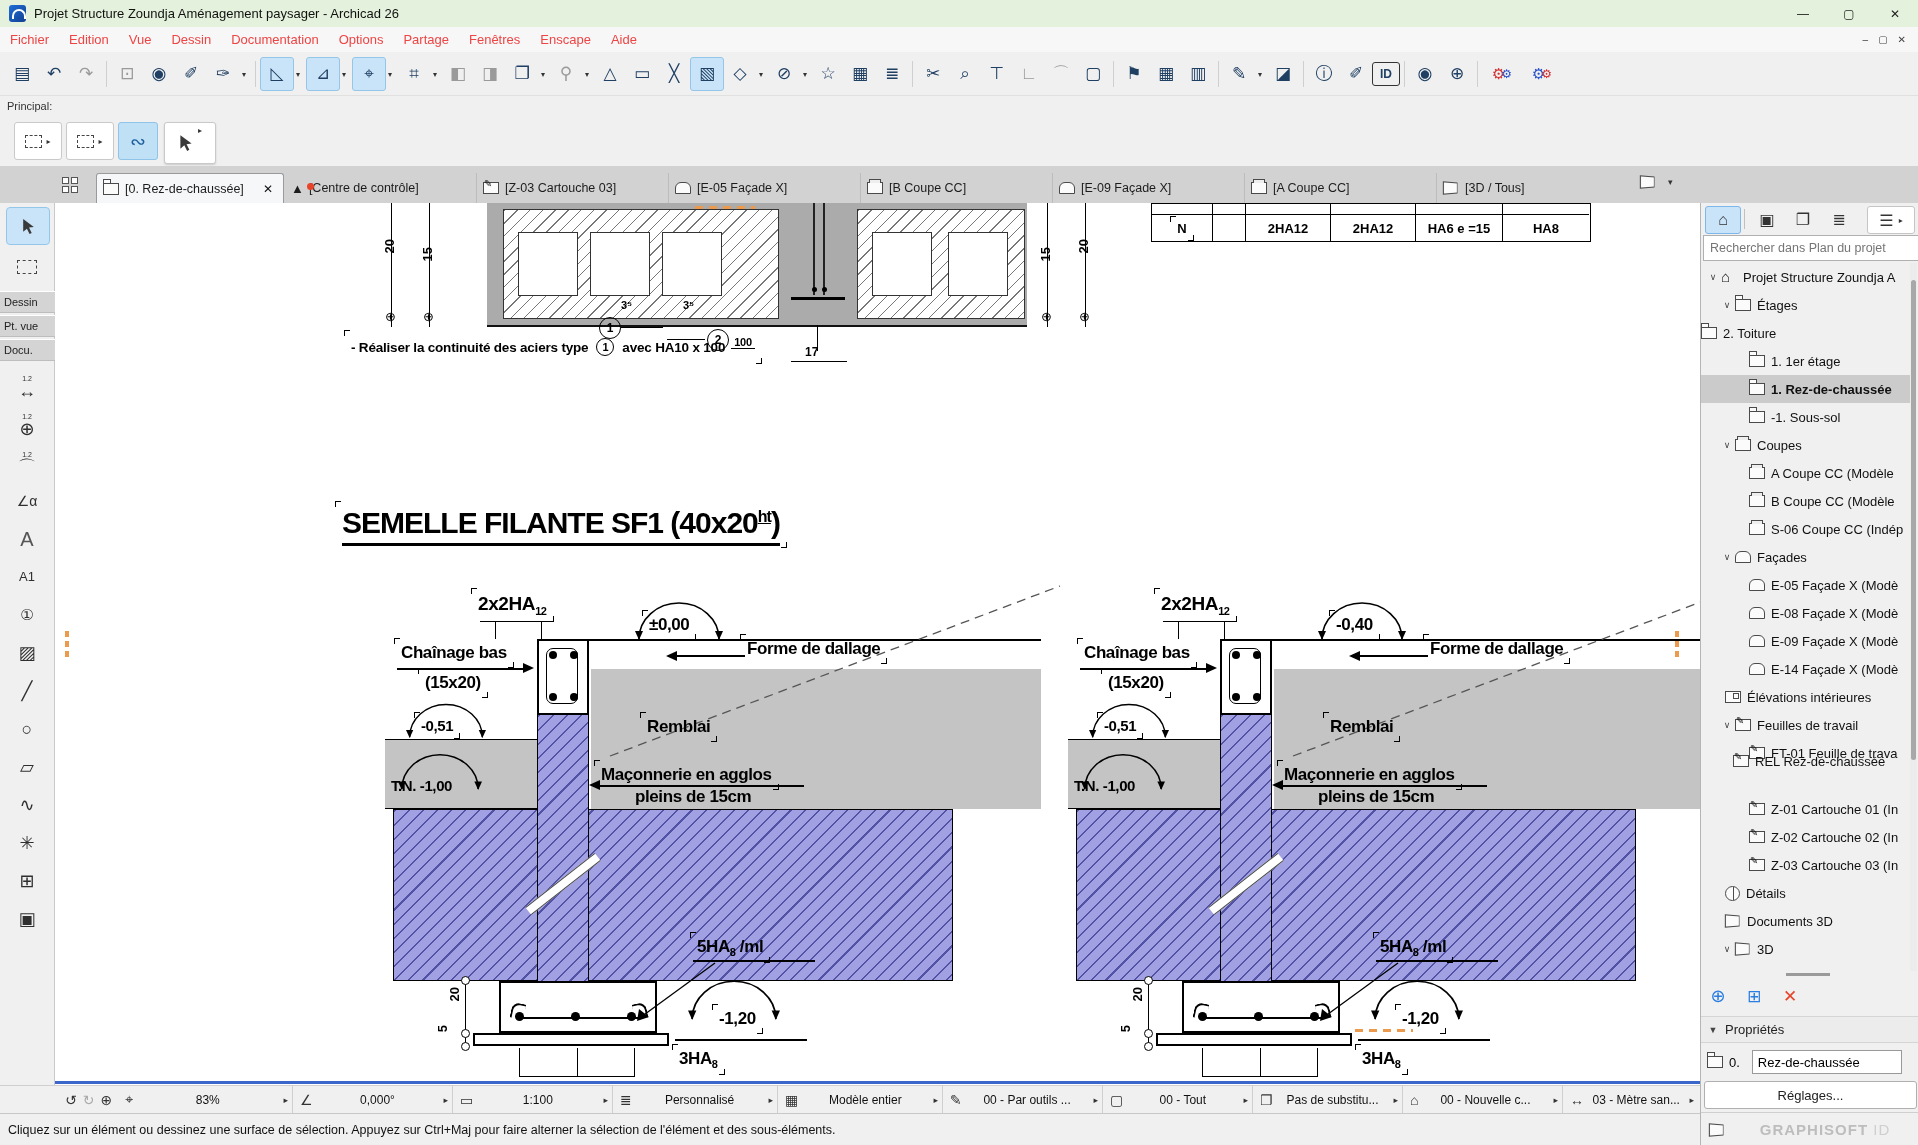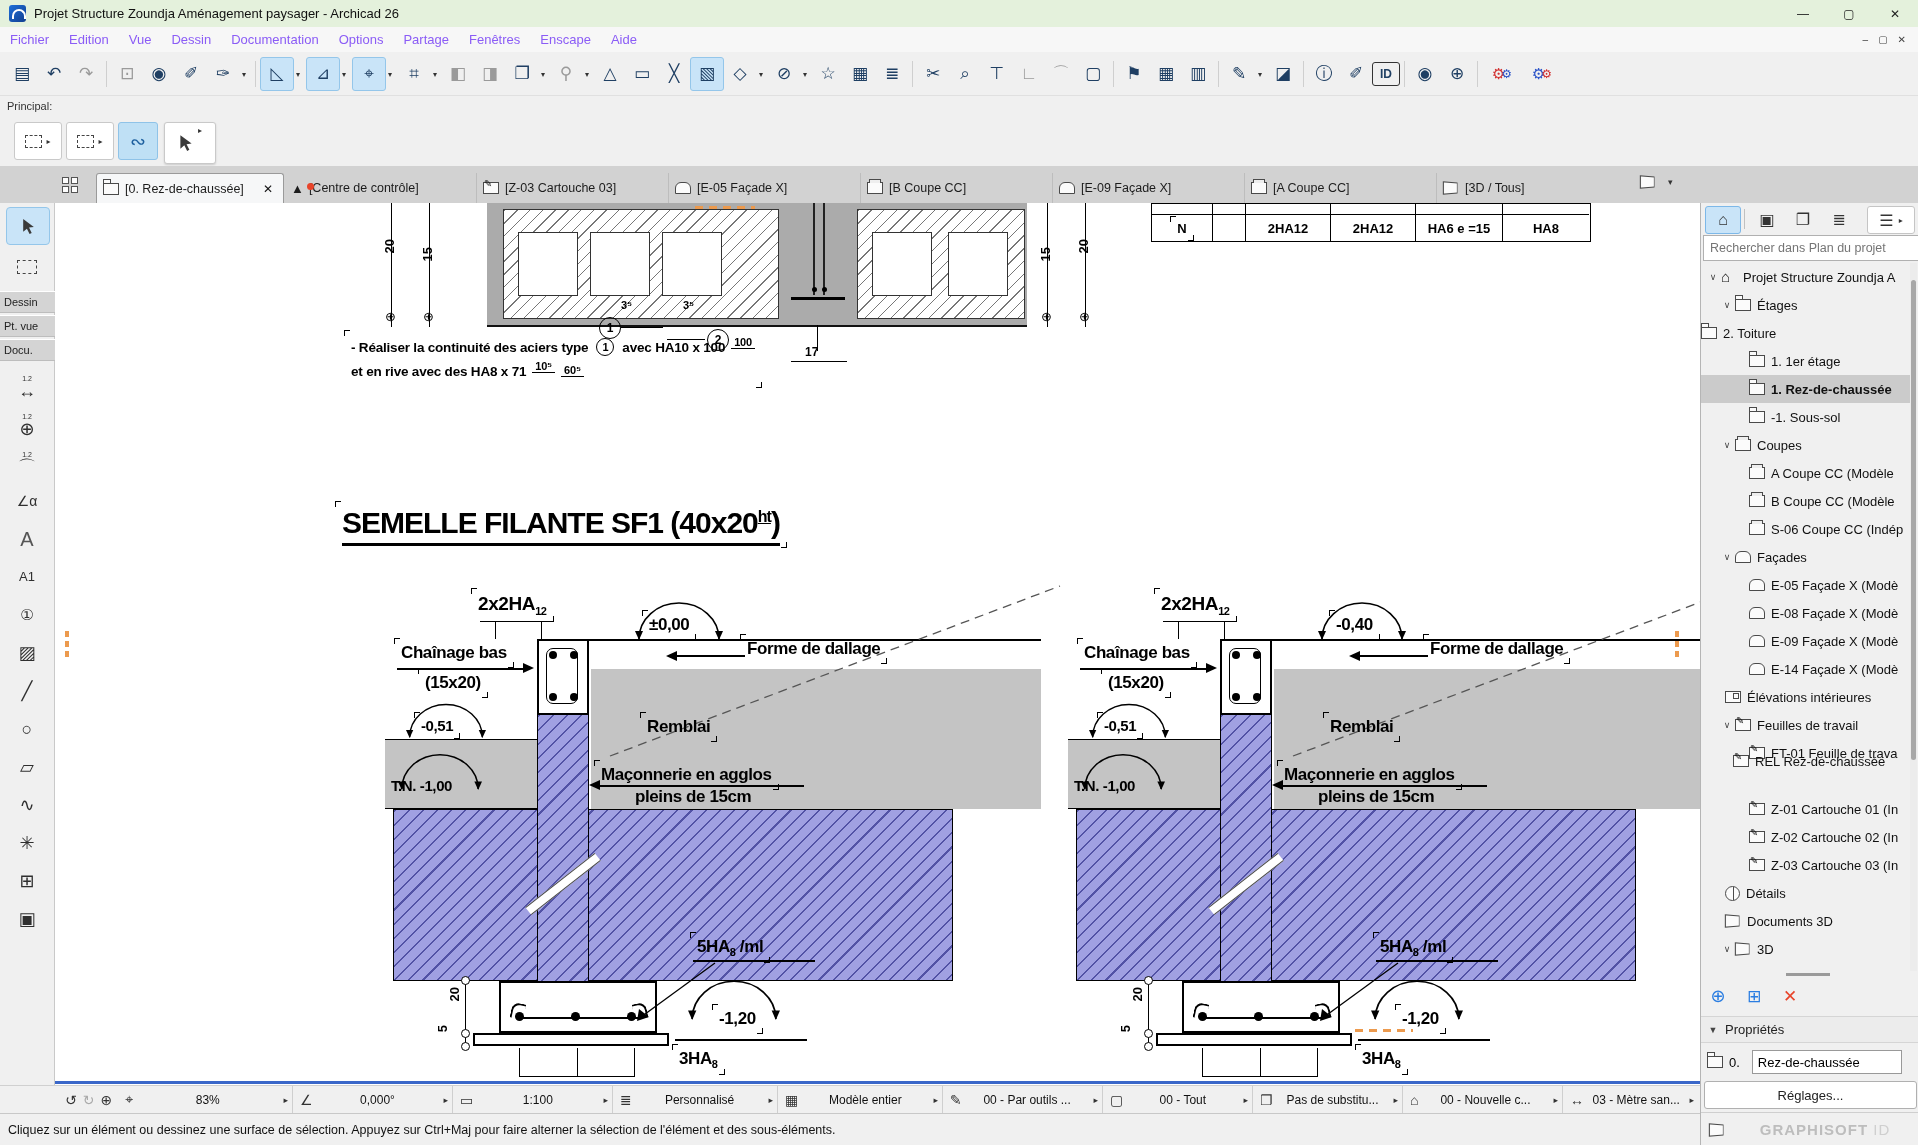--- a/index.html
+++ b/index.html
@@ -5,21 +5,21 @@
   html,body{margin:0;padding:0;width:1918px;height:1145px;overflow:hidden;
     font-family:"Liberation Sans","DejaVu Sans",sans-serif;background:#f0f0f0;position:relative;}
   .abs{position:absolute;}
   
   #titlebar{left:0;top:0;width:1918px;height:27px;background:#e4f1dc;display:flex;align-items:center;}
   #appicon{width:17px;height:17px;margin:0 8px 0 9px;border-radius:3px;background:linear-gradient(135deg,#1e6fd9,#123f8f);position:relative;}
   #appicon::after{content:"";position:absolute;left:3px;top:4px;width:10px;height:8px;border:2px solid #fff;border-bottom:none;border-radius:8px 8px 0 0;}
   #titletext{font-size:13px;color:#111;}
   .winbtn{width:46px;height:27px;display:flex;align-items:center;justify-content:center;font-size:12px;color:#222;}
   #menubar{left:0;top:27px;width:1918px;height:25px;background:#f7f7f7;display:flex;align-items:center;border-bottom:1px solid #e3e3e3;}
-  .mitem{font-size:13px;color:#8b5cf6;padding:0 10px;height:25px;display:flex;align-items:center;}
+  .mitem{font-size:13px;color:#ef4444;padding:0 10px;height:25px;display:flex;align-items:center;}
   #docwin{margin-left:auto;display:flex;gap:10px;padding-right:12px;color:#444;font-size:10px;}
   #toolbar{left:0;top:52px;width:1918px;height:44px;background:#f0f0f0;display:flex;align-items:center;padding-left:6px;box-sizing:border-box;border-bottom:1px solid #e0e0e0;}
   .tbtn{width:32px;height:32px;display:flex;align-items:center;justify-content:center;font-size:17px;color:#1f3f63;flex:none;border-radius:3px;position:relative;}
   .tbtn.gray{color:#9a9a9a;}
   .tbtn.blue{background:#c9e4f8;border:1px solid #94c6ea;}
   .tsep{width:1px;height:26px;background:#cfcfcf;margin:0 4px;flex:none;}
   .dd::after{content:"▾";font-size:8px;color:#333;position:absolute;right:-7px;top:12px;}
   .ddgap{width:12px;flex:none;}
   #principal{left:0;top:96px;width:1918px;height:24px;}
   #principal span{position:absolute;left:7px;top:4px;font-size:11px;color:#333;}
@@ -401,25 +401,20 @@
     </div>
   </div>
 
   <div class="notes h4" style="left:296px;top:132px;">
     <div style="height:24px;display:flex;align-items:center;">
       <span>- Réaliser la continuité des aciers type</span>
       <span class="circ" style="width:16px;height:16px;font-size:11px;margin:0 8px;">1</span>
       <span>avec  HA10 x 100</span>
       <span class="dimtag">100</span>
     </div>
-    <div style="height:24px;display:flex;align-items:center;">
-      <span>et en rive avec des  HA8 x 71</span>
-      <span class="dimtag">10⁵</span>
-      <span class="dimtag" style="top:-1px;">60⁵</span>
-    </div>
   </div>
 
   <div class="sftitle h4" style="left:287px;top:303px;">
     <span>SEMELLE FILANTE SF1 (40x20</span><sup style="font-size:16px;text-decoration:underline;">ht</sup><span>)</span>
   </div>
 
   <div class="sf" style="left:330px;top:378px;">
 
     <div class="abs" style="left:206px;top:88px;width:450px;height:140px;background:#c4c4c4;"></div>
     <div class="abs" style="left:0;top:158px;width:152px;height:70px;background:#c4c4c4;border-top:1.5px solid #000;border-bottom:1.5px solid #000;box-sizing:border-box;"></div>

